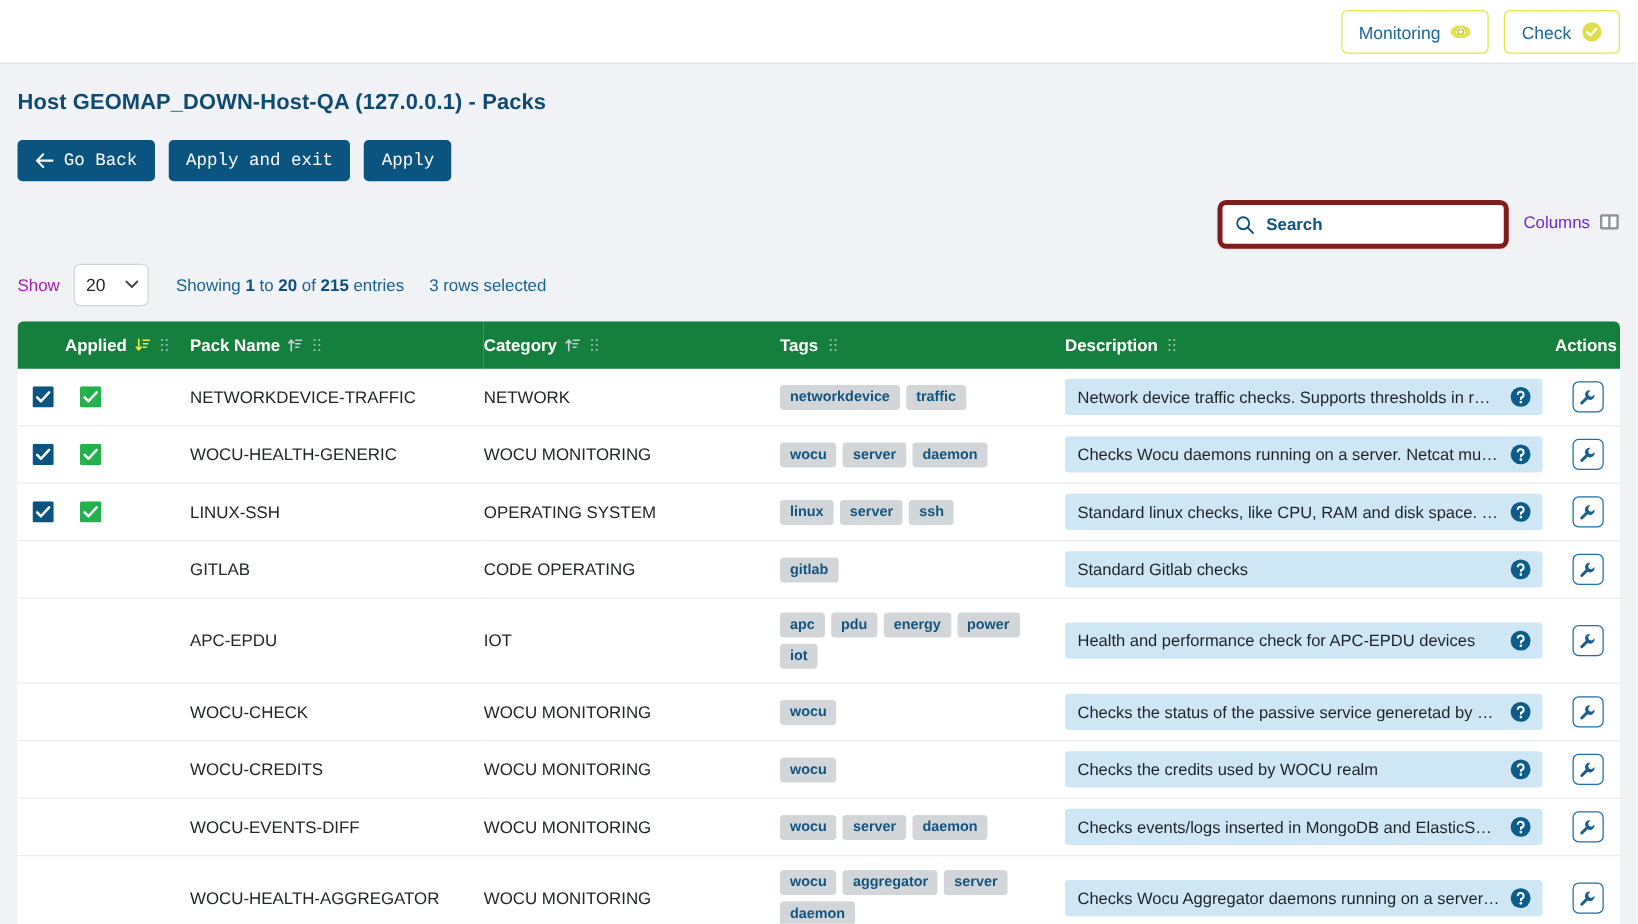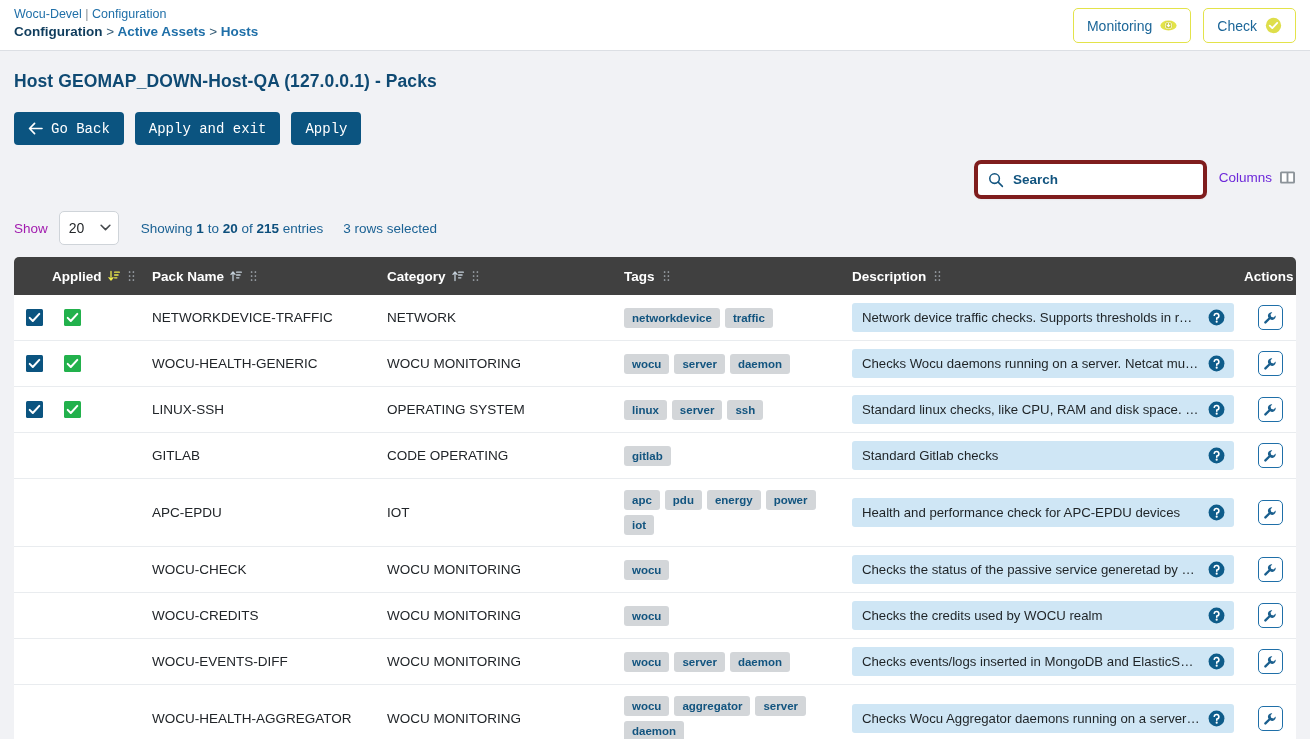--- a/index.html
+++ b/index.html
@@ -104,21 +104,21 @@
   .rowsel { font-size: 13.5px; color: #1b6294; margin-left: 20px; }
 
   
   .tablewrap {
     margin: 9px 14px 0 14px;
     background: #fff;
     border-radius: 5px 5px 0 0;
     overflow: hidden;
   }
   table { width: 100%; border-collapse: collapse; table-layout: fixed; }
-  thead tr { background: #404040; height: 38px; }
+  thead tr { background: #15803d; height: 38px; }
   thead th {
     color: #ffffff; font-size: 13.5px; font-weight: bold;
     text-align: left; padding: 0 0 0 0; vertical-align: middle;
     white-space: nowrap;
   }
   .th-in { display: flex; align-items: center; gap: 6px; }
   .sort-ico { width: 12px; height: 12px; display: block; }
   .grip { width: 7px; height: 12px; display: block; opacity: .75; margin-left: 2px;}
 
   
@@ -169,34 +169,20 @@
     border: 1px solid #1f6fa8; border-radius: 5px;
     background: #fff; display: flex; align-items: center; justify-content: center;
     cursor: pointer; padding: 0;
   }
   .wrench { width: 14px; height: 14px; display: block; }
 </style>
 </head>
 <body>
 
 <div class="topbar">
-  <div class="crumbs">
-    <div class="crumb-top">
-      <span>Wocu-Devel</span>
-      <span class="sep">|</span>
-      <span>Configuration</span>
-    </div>
-    <div class="crumb-main">
-      <span>Configuration</span>
-      <span class="arr">&gt;</span>
-      <span class="lnk">Active Assets</span>
-      <span class="arr">&gt;</span>
-      <span class="lnk">Hosts</span>
-    </div>
-  </div>
 
   <div class="topbtns">
     <button class="ybtn">
       <span>Monitoring</span>
       <svg class="eye-ico" viewBox="0 0 20 20">
         <ellipse cx="10" cy="10" rx="9.5" ry="6" fill="#e3e34a"></ellipse>
         <circle cx="10" cy="10" r="5" fill="#d8d842"></circle>
         <circle cx="10" cy="10" r="4.2" fill="#ffffff"></circle>
         <circle cx="10" cy="10" r="3.4" fill="#c9c93c"></circle>
         <path d="M10 7.6 L10 11.2 M8.3 9.6 L10 11.4 L11.7 9.6" stroke="#ffffff" stroke-width="1.2" fill="none" stroke-linecap="round" stroke-linejoin="round"></path>

